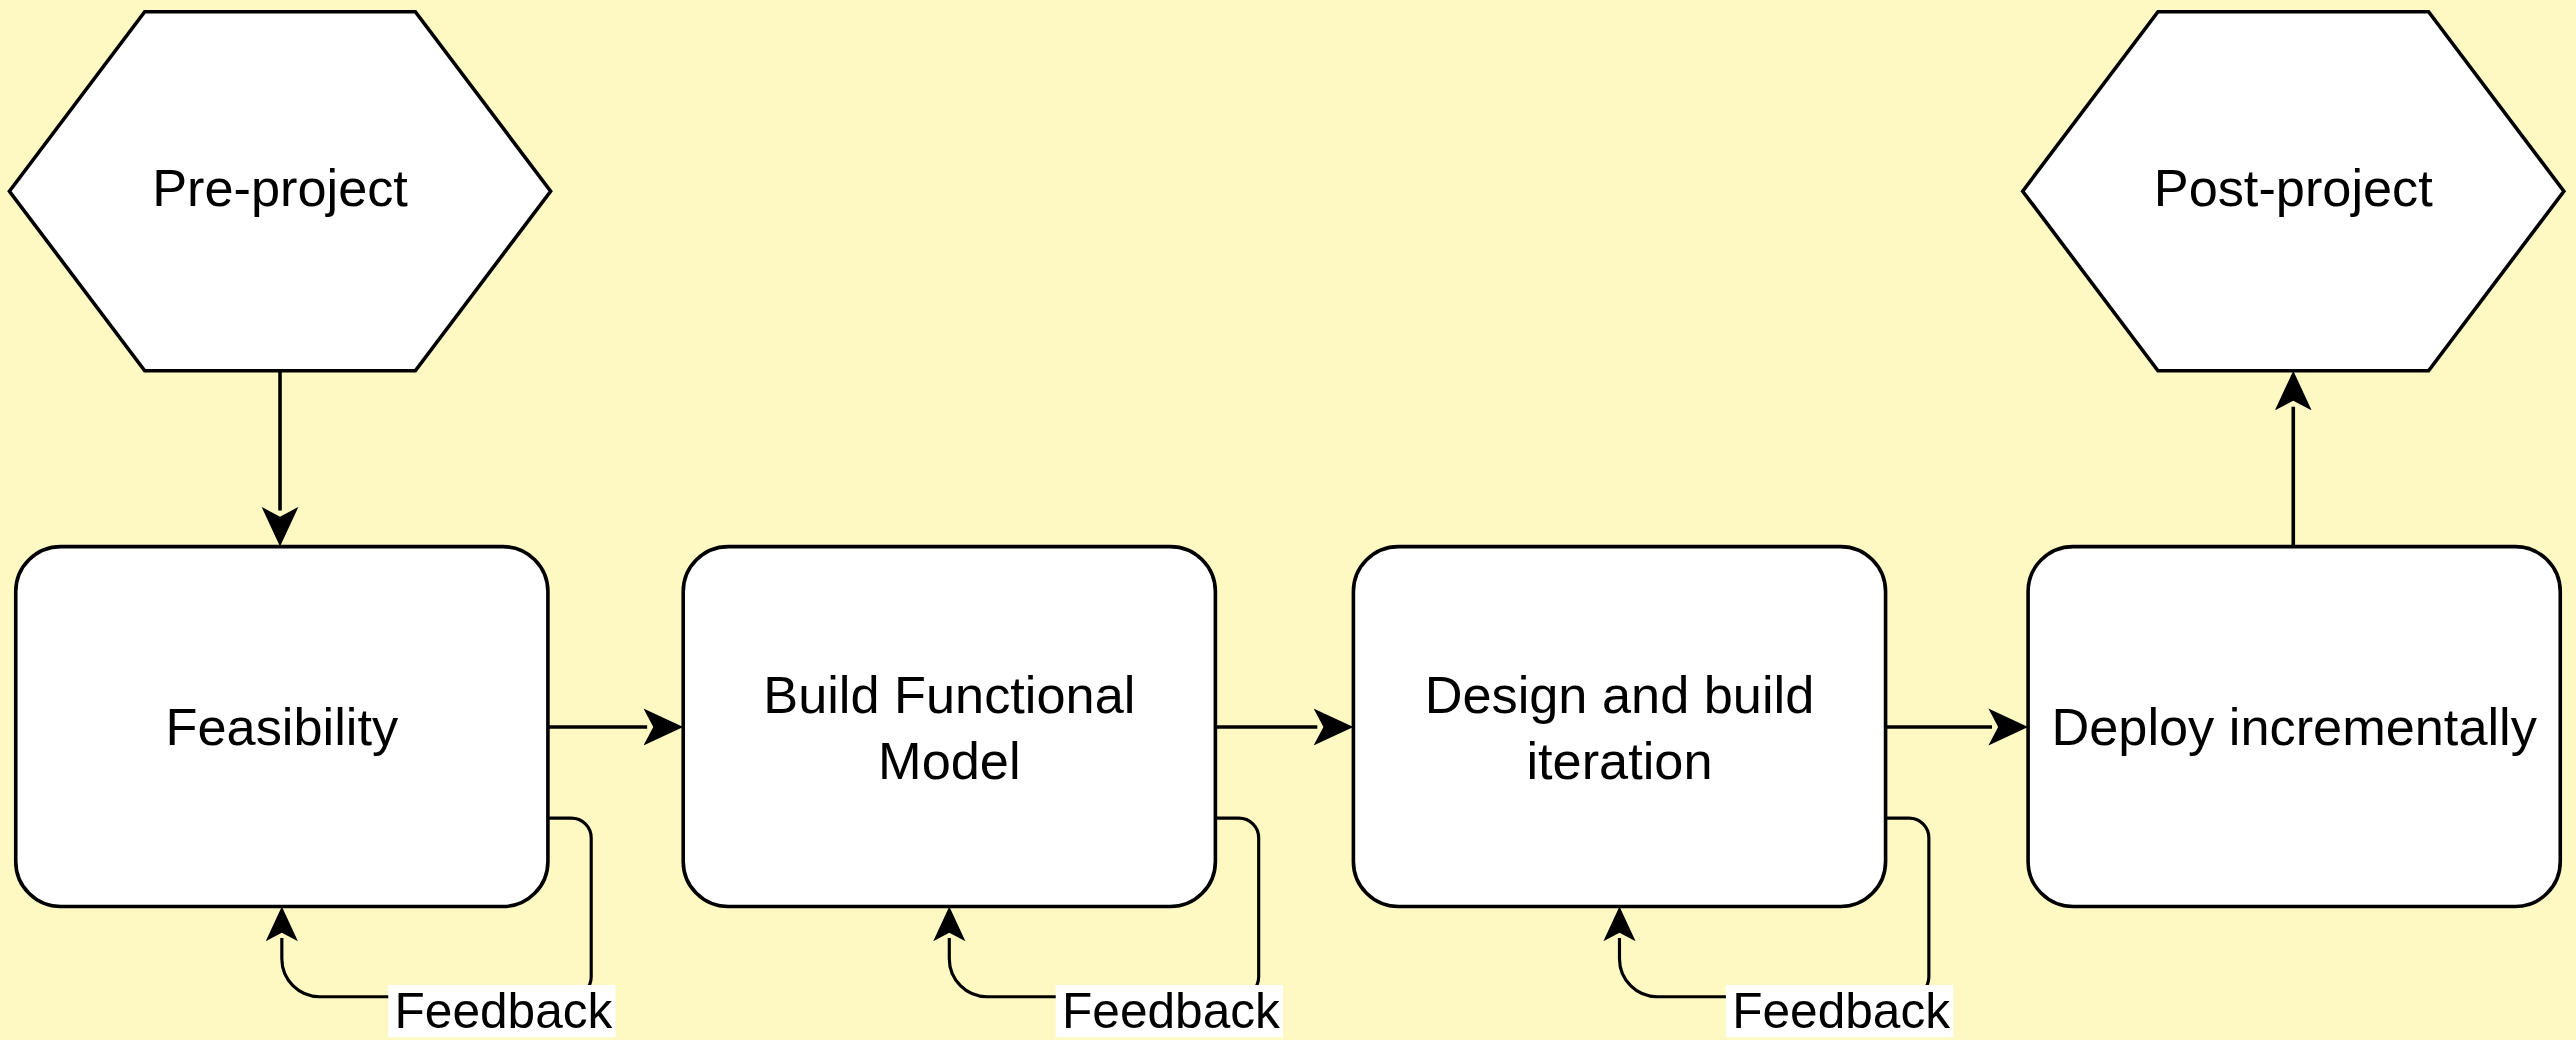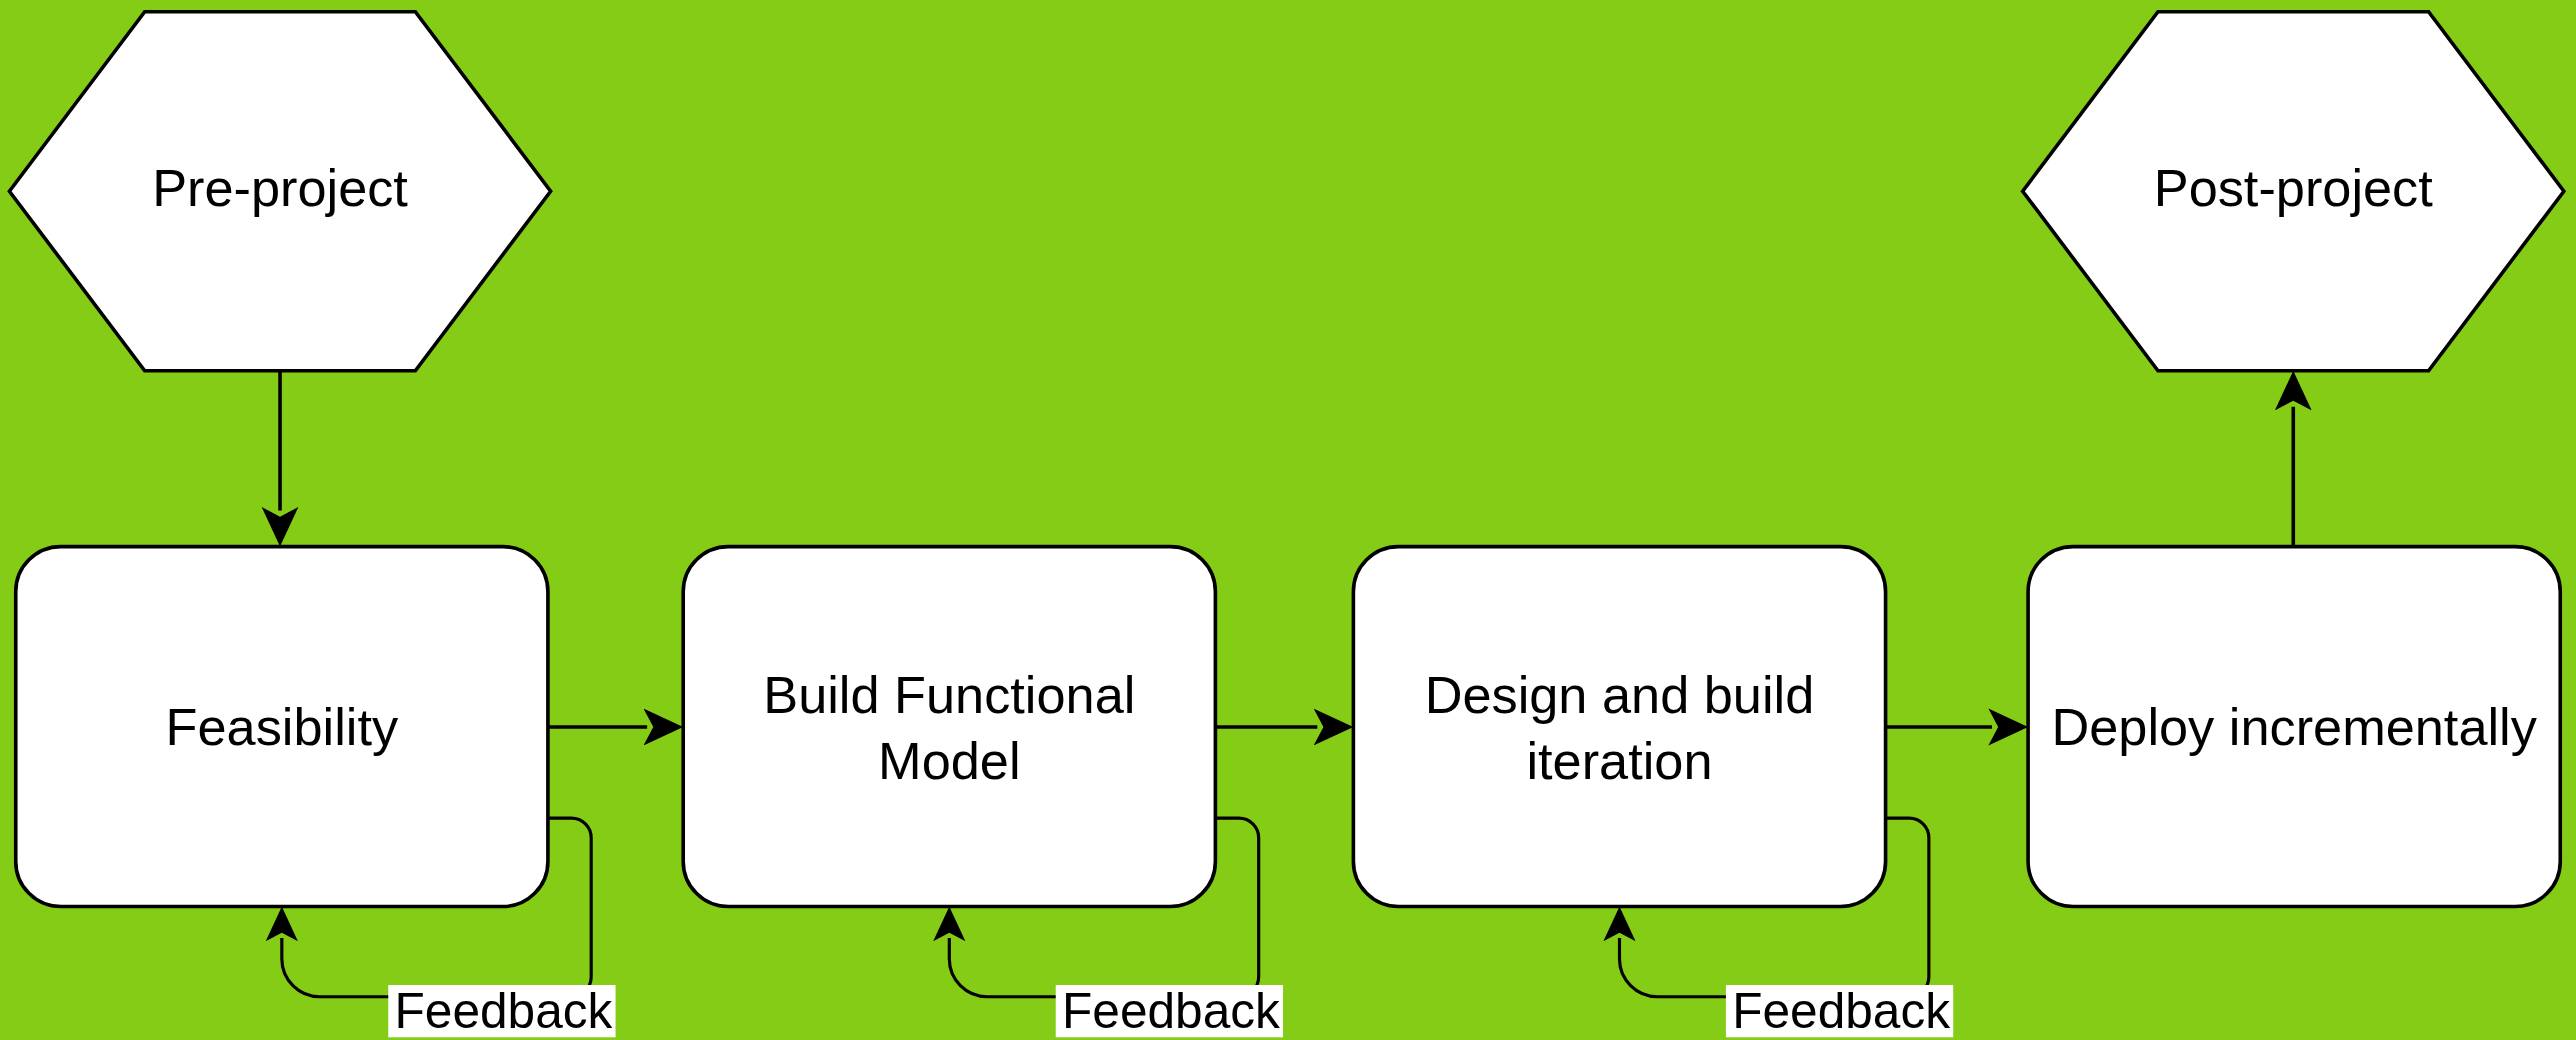--- a/index.html
+++ b/index.html
@@ -3,21 +3,21 @@
 <meta charset="utf-8">
 <style>
   html, body {
     margin: 0;
     padding: 0;
     background: #ffffff;
   }
   .diagram-wrap {
     width: 2576px;
     height: 1040px;
-    background: #84cc16;
+    background: #fef9c3;
     overflow: hidden;
   }
   svg {
     display: block;
   }
   .node-shape {
     fill: #ffffff;
     stroke: #000000;
     stroke-width: 4;
   }

